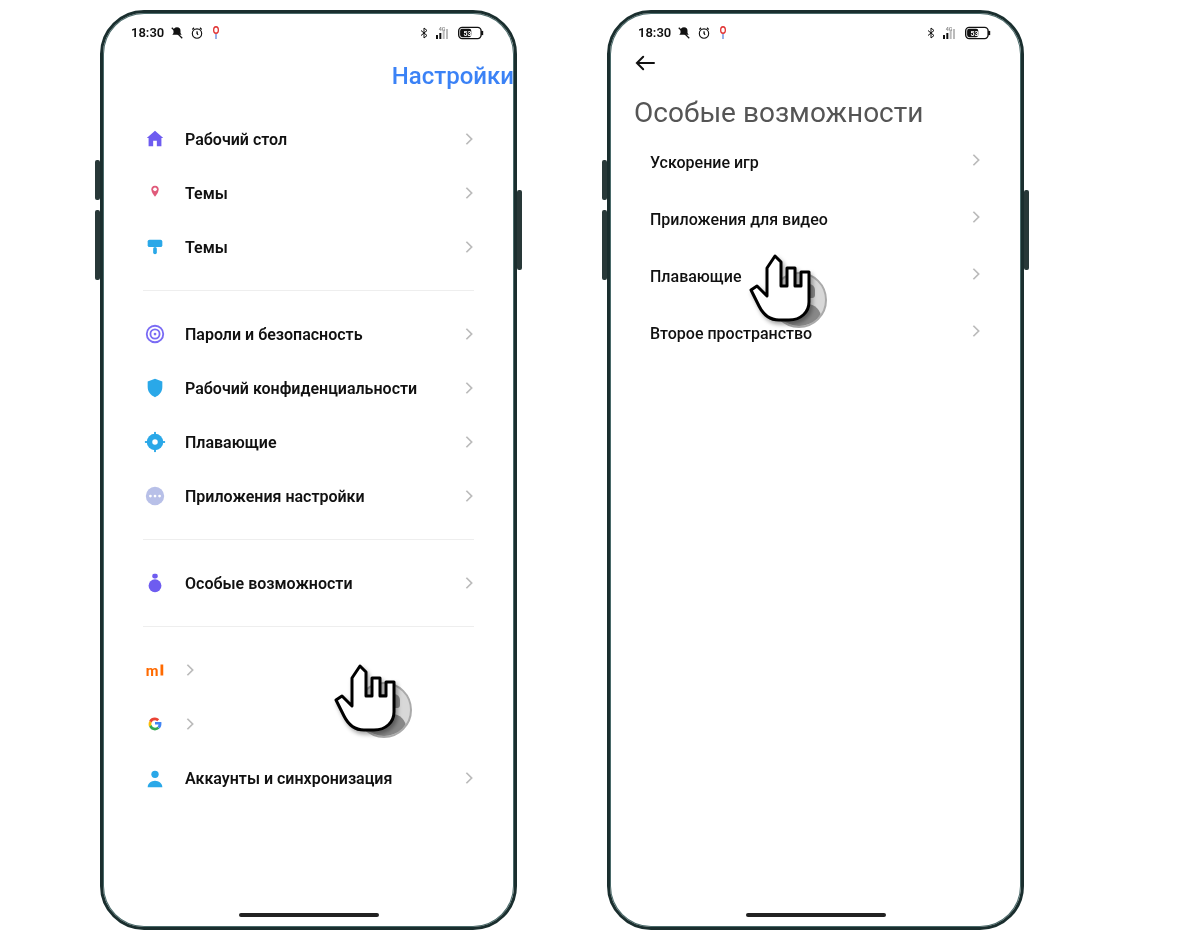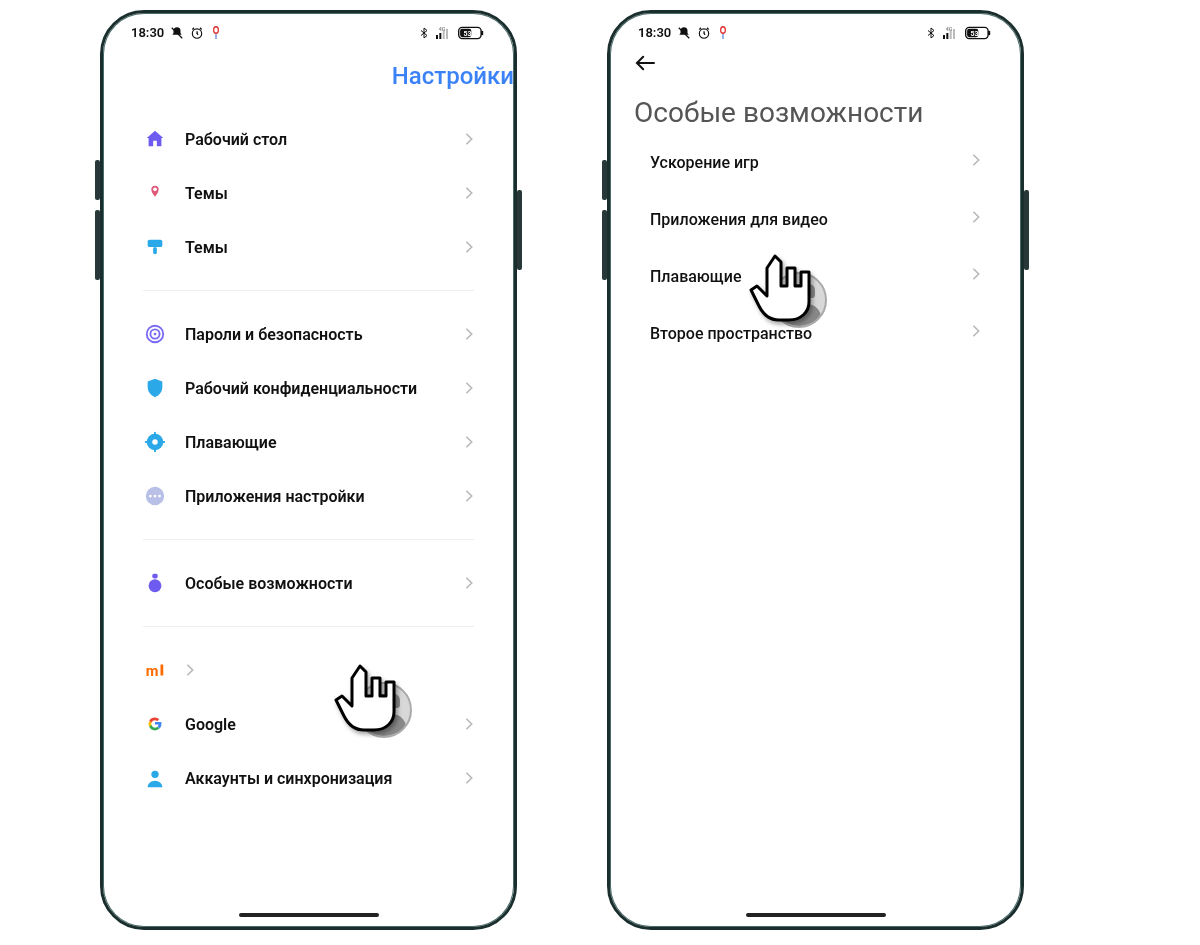--- a/index.html
+++ b/index.html
@@ -383,21 +383,20 @@
 
         <div class="row">
           <span class="icon">
             <svg class="ic" viewBox="0 0 24 24">
               <path fill="#EA4335" d="M12 5a7 7 0 0 1 4.6 1.7l-2.2 2.2A4 4 0 0 0 12 8a4 4 0 0 0-3.8 2.7L5.7 8.5A7 7 0 0 1 12 5z"></path>
               <path fill="#FBBC05" d="M5 12c0-1.2.3-2.4.8-3.4l2.5 2A4 4 0 0 0 8 12c0 .5.1.9.2 1.3l-2.5 2A7 7 0 0 1 5 12z"></path>
               <path fill="#34A853" d="M12 19a7 7 0 0 1-6.3-3.9l2.5-2A4 4 0 0 0 12 16c1 0 1.9-.4 2.6-1l2.3 2A7 7 0 0 1 12 19z"></path>
               <path fill="#4285F4" d="M19 12c0 1.9-.7 3.6-1.9 4.9l-2.3-2c.5-.6.9-1.4 1-2.3H12v-2.7h6.9c.1.4.1.7.1 1.1z"></path>
             </svg>
           </span>
-          <span class="label">Google</span>
           <span class="chev">
               <svg width="10" height="14" viewBox="0 0 10 16">
                 <path fill="none" stroke="#bbb" stroke-width="2" d="M2 2l6 6-6 6"></path>
               </svg>
             </span>
         </div>
 
         <div class="row">
           <span class="icon">
             <svg class="ic" viewBox="0 0 24 24">

